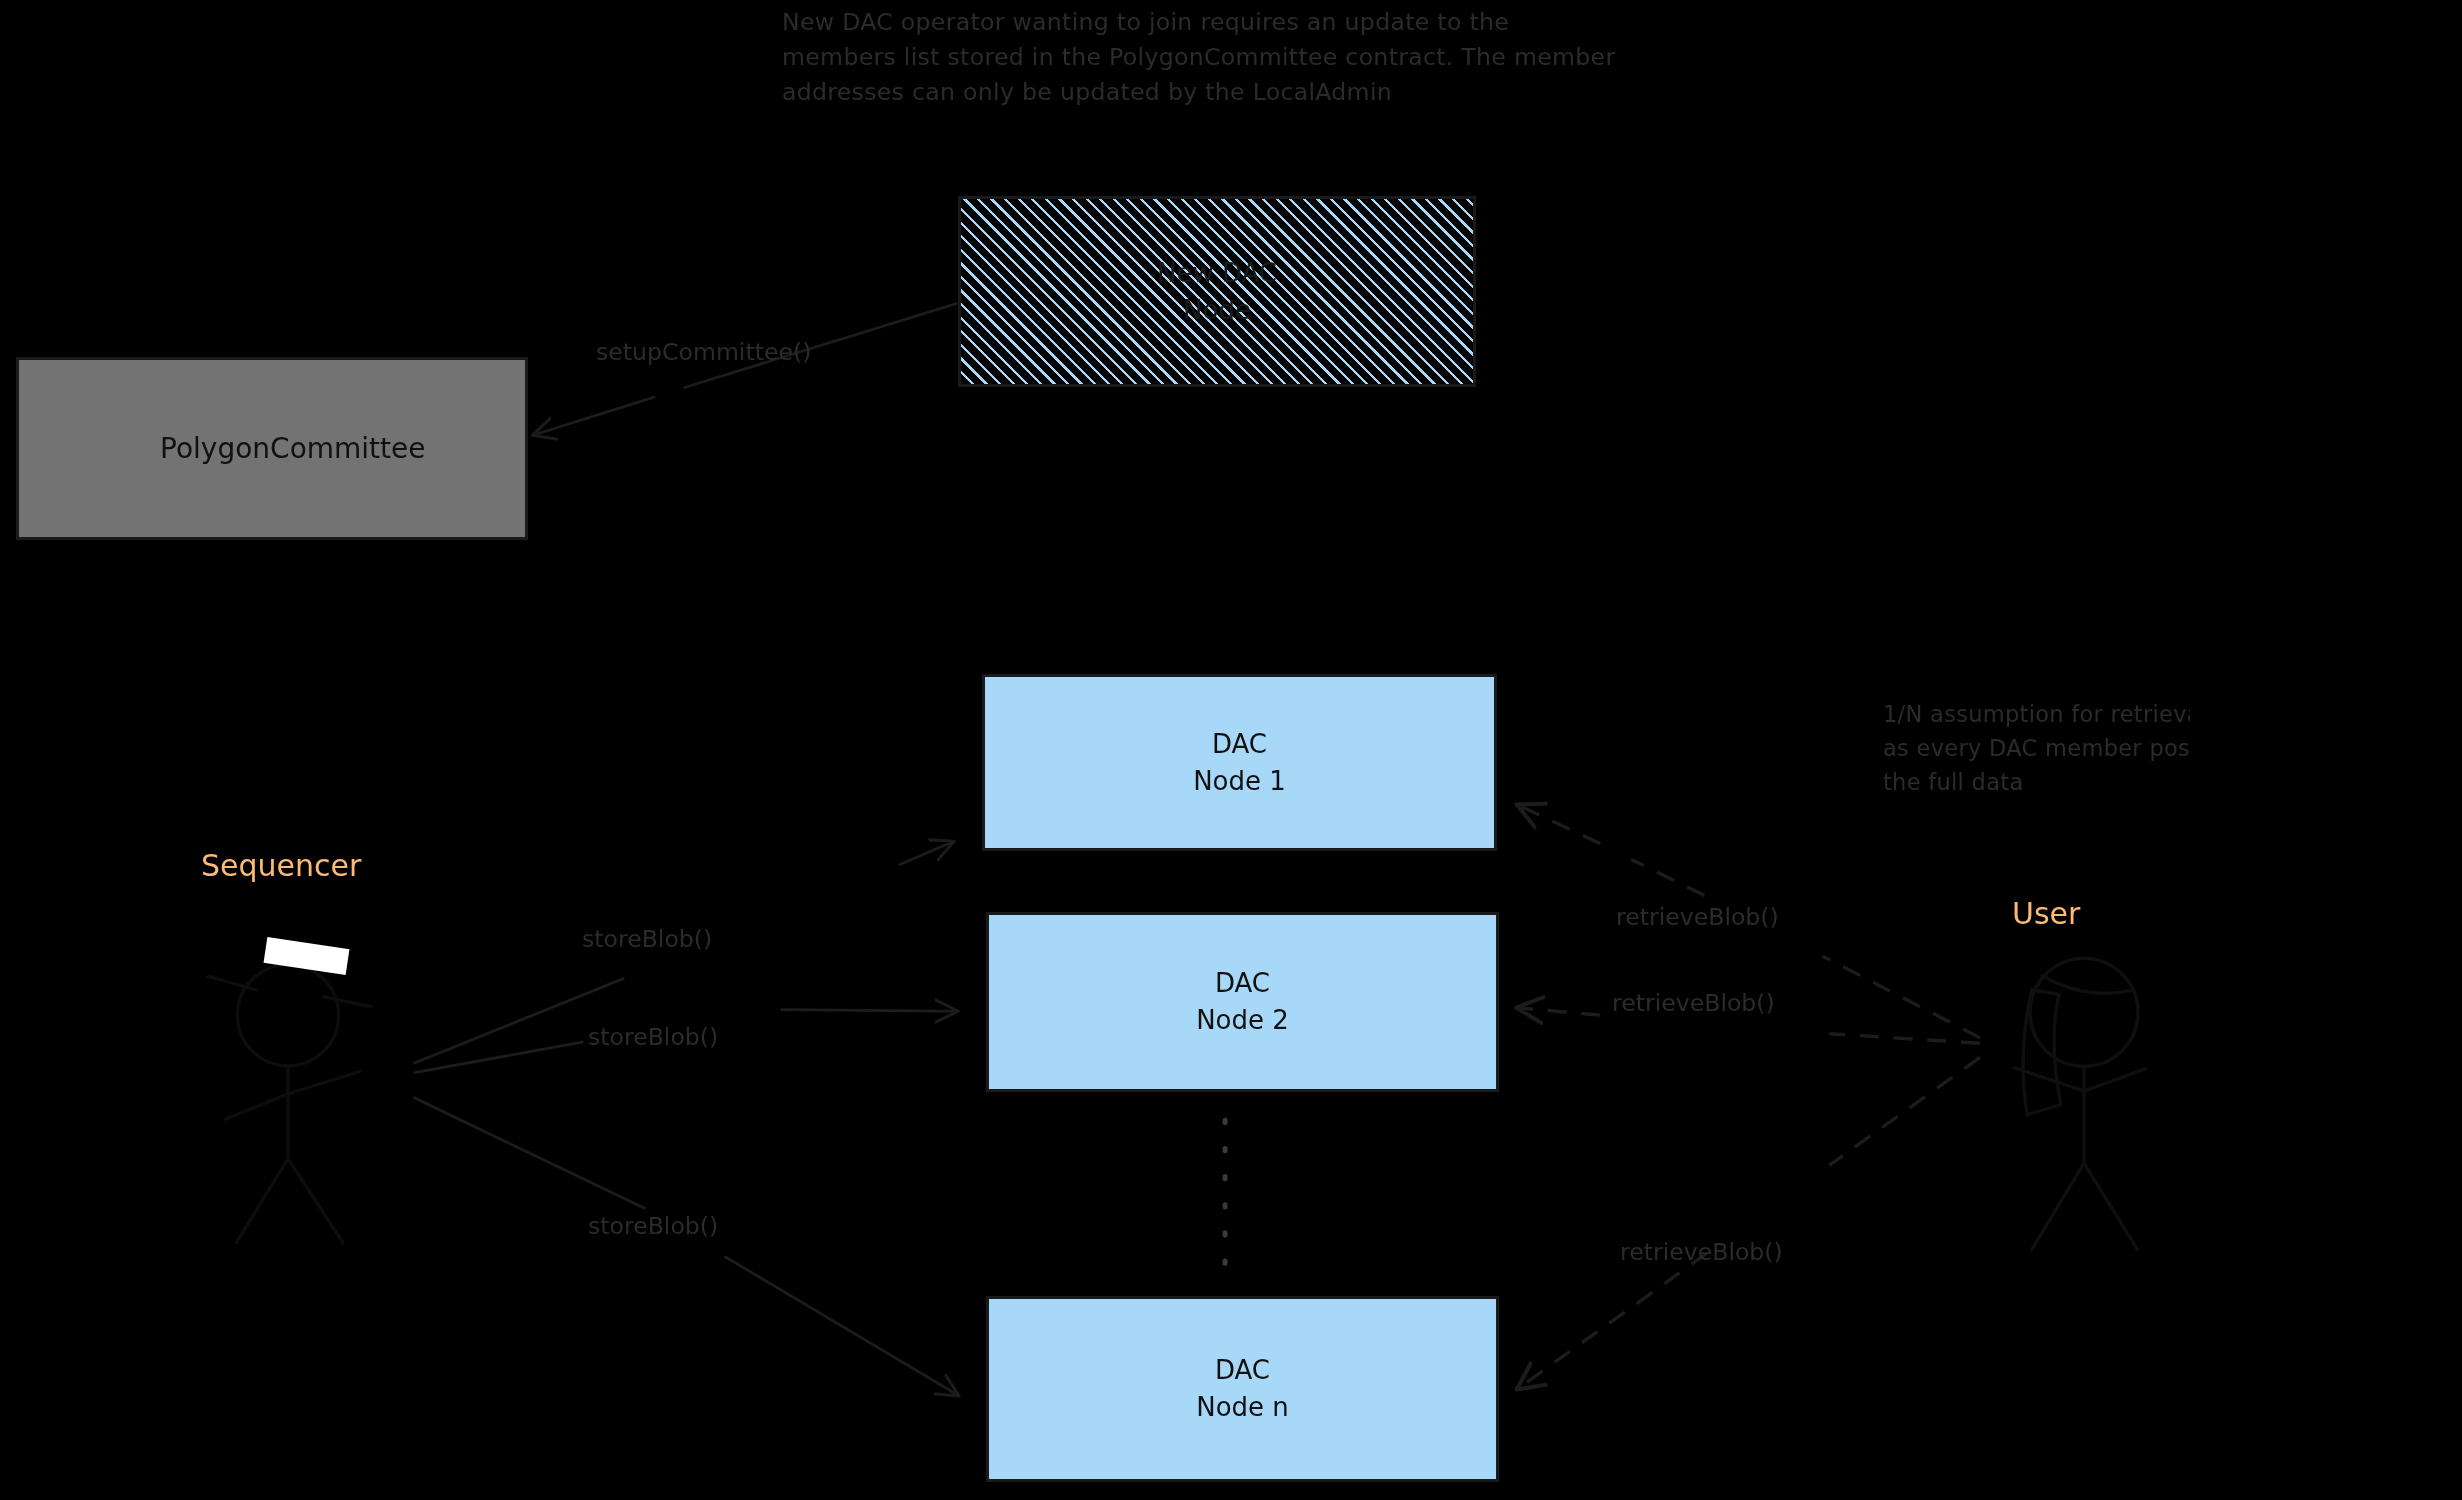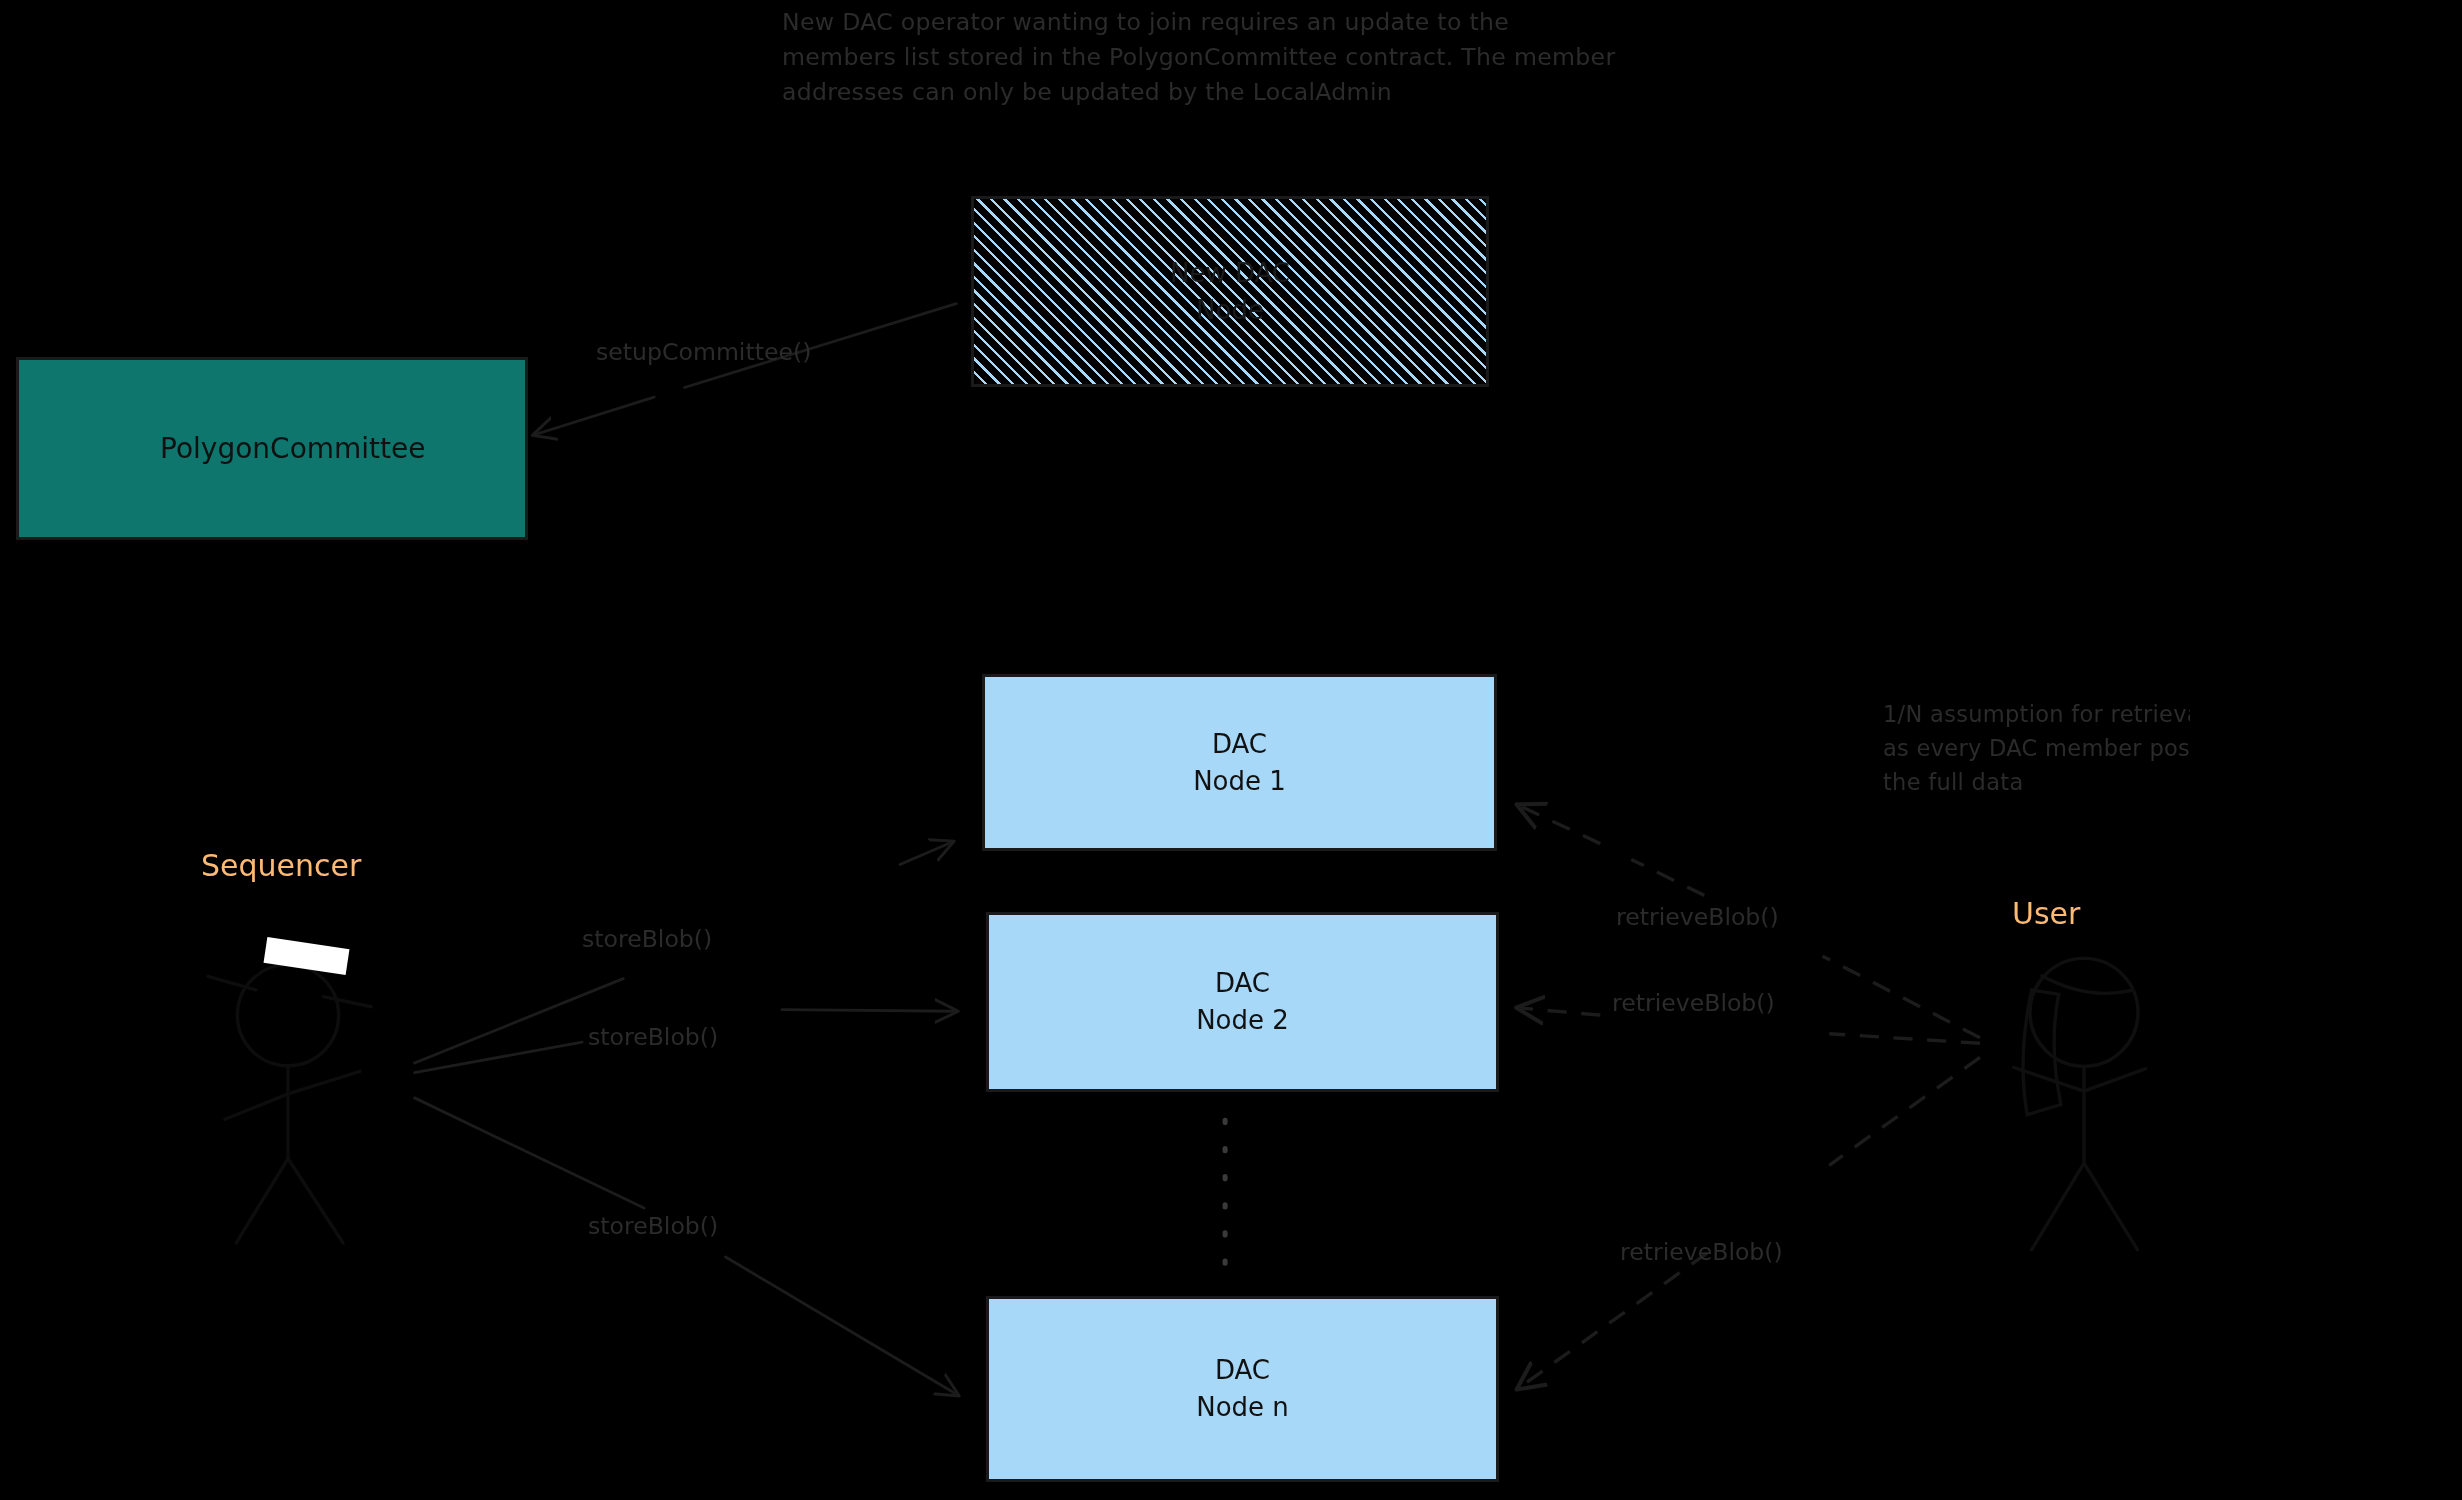--- a/index.html
+++ b/index.html
@@ -69,38 +69,37 @@
     font-size: 26px;
     line-height: 1.42;
     white-space: pre-line;
     font-family: "DejaVu Sans", sans-serif;
   }
   .box-committee {
     left: 15.8px;
     top: 357px;
     width: 512px;
     height: 183px;
-    background: #0f766e;
+    background: #737373;
     padding-left: 42px;
   }
   .box-committee .box-label { font-size: 28px; }
   .box-newdac {
     left: 958px;
     top: 196px;
     width: 518px;
     height: 191px;
     background: transparent;
     background-image: repeating-linear-gradient(
       45deg,
       rgba(0,0,0,0) 0px,
       rgba(0,0,0,0) 7.3px,
       #a8d8f8 7.3px,
       #a8d8f8 9.6px
     );
-    margin-left: 13px;
   }
   .box-newdac .box-label {
     color: #1a1a1a;
     font-size: 26px;
   }
   .box-node {
     background: #a8d8f8;
     left: 961px;
     width: 515px;
     margin-left: 21px;

